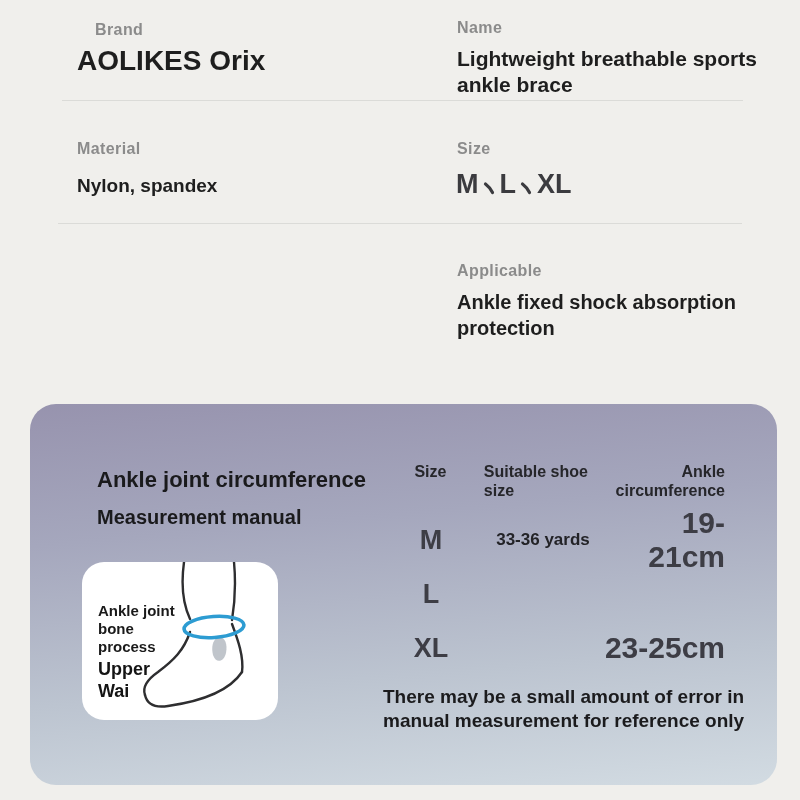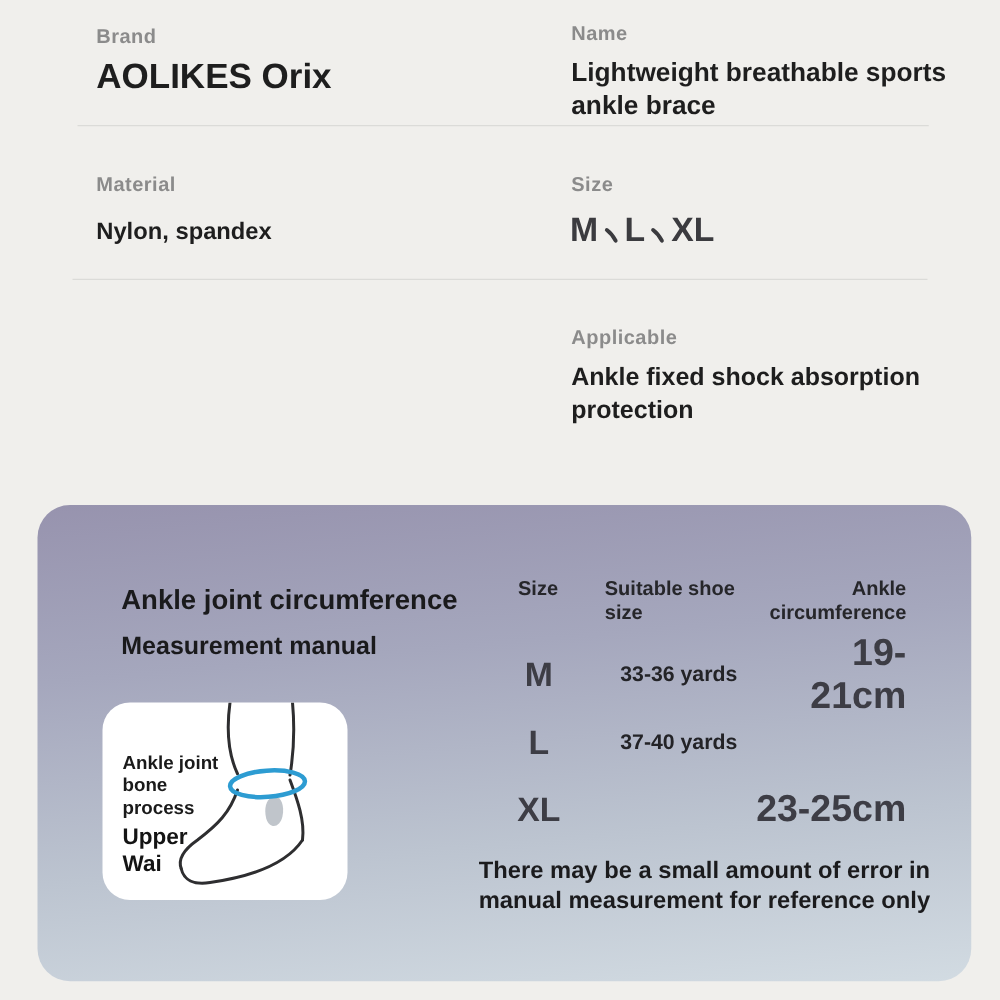--- a/index.html
+++ b/index.html
@@ -21,21 +21,21 @@
   .spec-value {
     position: absolute;
     font-weight: 700; font-size: 21px; line-height: 26px;
     color: #1e1e1e;
   }
   .v-brand   { left: 77px;  top: 48px;  font-size: 28px; }
   .v-name    { left: 457px; top: 46px;  width: 312px; }
   .v-material{ left: 77px;  top: 173px; font-size: 19px; }
   .v-size    { left: 456px; top: 168px; font-size: 27px; color: #3b3b3f; display: flex; align-items: center; }
   .v-applic  { left: 457px; top: 289px; width: 322px; font-size: 20px; }
-  .l-brand   { left: 77px;  top: 21px; text-align: center; }
+  .l-brand   { left: 95px;  top: 21px; text-align: center; }
   .l-name    { left: 457px; top: 19px; }
   .l-material{ left: 77px;  top: 140px; }
   .l-size    { left: 457px; top: 140px; }
   .l-applic  { left: 457px; top: 262px; }
   .divider {
     position: absolute; height: 1px; background: #dbdbd8;
   }
   .divider-1 { left: 62px; top: 100px; width: 681px; }
   .divider-2 { left: 58px; top: 223px; width: 684px; }
   .ideo-comma { display: inline-block; margin: 10px 4px 0 4px; }
@@ -163,21 +163,20 @@
     </div>
 
     <div class="tbl-row row-m">
       <div class="c-size cell-size">M</div>
       <div class="c-shoe cell-shoe">33-36 yards</div>
       <div class="c-circ cell-circ">19-21cm</div>
     </div>
 
     <div class="tbl-row row-l">
       <div class="c-size cell-size">L</div>
-      <div class="c-shoe cell-shoe">37-40 yards</div>
     </div>
 
     <div class="tbl-row row-xl">
       <div class="c-size cell-size">XL</div>
       <div class="c-circ cell-circ">23-25cm</div>
     </div>
 
     <div class="footnote">There may be a small amount of error in manual measurement for reference only</div>
   </section>
 

